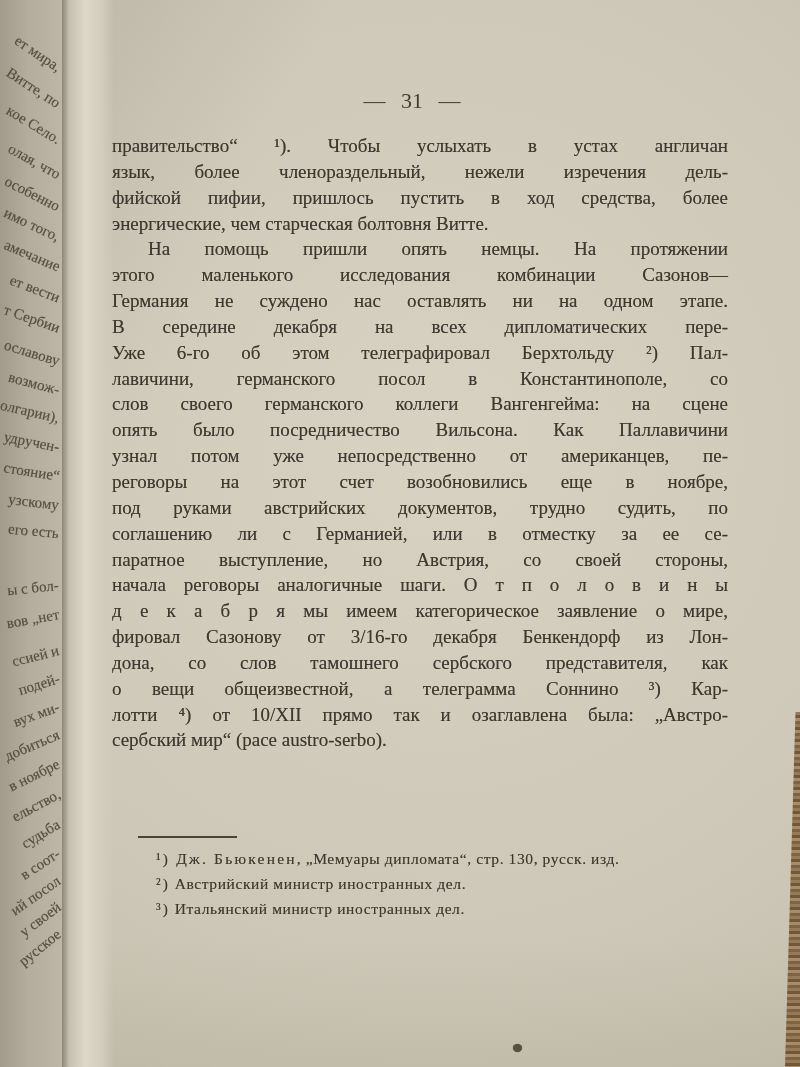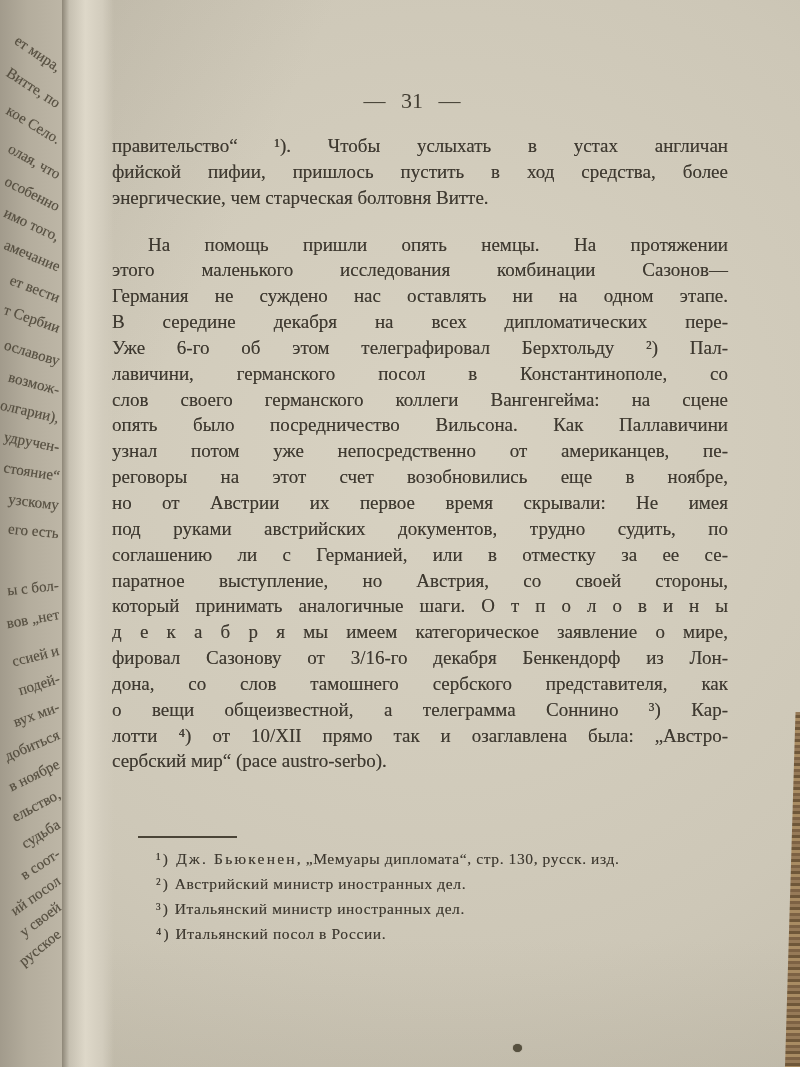--- a/index.html
+++ b/index.html
@@ -22,21 +22,21 @@
     position:absolute;top:88px;left:112px;width:600px;
     text-align:center;font-size:22px;color:#433e33;word-spacing:10px;
   }
   .body-text{
     position:absolute;left:112px;top:133px;width:616px;
     font-size:19px;line-height:25.85px;color:#3e3930;
     text-shadow:0 0 .5px rgba(62,57,48,.55);
   }
   .ln{text-align:justify;text-align-last:justify;}
   .ln.flushleft{text-align:right;text-align-last:left;}
-  .ln.ind{text-indent:36px;margin-top:21px;}
+  .ln.ind{text-indent:36px;}
 
   .fn-rule{
     position:absolute;left:138px;top:836px;width:99px;height:2px;
     background:#4a4437;
   }
   .footnotes{
     position:absolute;left:112px;top:846px;width:616px;
     font-size:15.5px;line-height:25px;color:#3e3930;letter-spacing:.6px;
     text-shadow:0 0 .5px rgba(62,57,48,.5);
   }
@@ -75,52 +75,51 @@
 </head>
 <body>
 
 <div class="photo">
 
   <div class="page">
     <div class="page-number">— 31 —</div>
 
     <div class="body-text">
       <div class="ln">правительство“ ¹). Чтобы услыхать в устах англичан</div>
+      <div class="ln">язык, более членораздельный, нежели изречения дель-</div>
       <div class="ln">фийской пифии, пришлось пустить в ход средства, более</div>
       <div class="ln flushleft">энергические, чем старческая болтовня Витте.</div>
       <div class="ln ind">На помощь пришли опять немцы. На протяжении</div>
       <div class="ln">этого маленького исследования комбинации Сазонов—</div>
       <div class="ln">Германия не суждено нас оставлять ни на одном этапе.</div>
       <div class="ln">В середине декабря на всех дипломатических пере-</div>
       <div class="ln">Уже 6-го об этом телеграфировал Берхтольду ²) Пал-</div>
       <div class="ln">лавичини, германского посол в Константинополе, со</div>
       <div class="ln">слов своего германского коллеги Вангенгейма: на сцене</div>
       <div class="ln">опять было посредничество Вильсона. Как Паллавичини</div>
       <div class="ln">узнал потом уже непосредственно от американцев, пе-</div>
       <div class="ln">реговоры на этот счет возобновились еще в ноябре,</div>
-      <div class="ln">но от Австрии их первое время скрывали: Не имея</div>
       <div class="ln">под руками австрийских документов, трудно судить, по</div>
       <div class="ln">соглашению ли с Германией, или в отместку за ее се-</div>
       <div class="ln">паратное выступление, но Австрия, со своей стороны,</div>
-      <div class="ln">который принимать аналогичные шаги. О т  п о л о в и н ы</div>
+      <div class="ln">начала реговоры аналогичные шаги. О т  п о л о в и н ы</div>
       <div class="ln">д е к а б р я  мы имеем категорическое заявление о мире,</div>
       <div class="ln">фировал Сазонову от 3/16-го декабря Бенкендорф из Лон-</div>
       <div class="ln">дона, со слов тамошнего сербского представителя, как</div>
       <div class="ln">о вещи общеизвестной, а телеграмма Соннино ³) Кар-</div>
       <div class="ln">лотти ⁴) от 10/XII прямо так и озаглавлена была: „Австро-</div>
       <div class="ln flushleft">сербский мир“ (pace austro-serbo).</div>
     </div>
 
     <div class="fn-rule"></div>
 
     <div class="footnotes">
       <div class="fn"><span class="lead">¹) Дж. Бьюкенен</span><span>, „Мемуары дипломата“, стр. 130, русск. изд.</span></div>
       <div class="fn"><span class="lead">²)</span><span> Австрийский министр иностранных дел.</span></div>
       <div class="fn"><span class="lead">³)</span><span> Итальянский министр иностранных дел.</span></div>
-      <div class="fn"><span class="lead">⁴)</span><span> Итальянский посол в России.</span></div>
     </div>
   </div>
 
   <div class="prev-page">
     <div class="frag" style="top:60px;transform:rotate(34deg);">ет мира,</div>
     <div class="frag" style="top:96px;transform:rotate(33deg);">Витте, по</div>
     <div class="frag" style="top:132px;transform:rotate(31deg);">кое Село.</div>
     <div class="frag" style="top:167px;transform:rotate(29deg);">олая, что</div>
     <div class="frag" style="top:199px;transform:rotate(27deg);">особенно</div>
     <div class="frag" style="top:229px;transform:rotate(25deg);">имо того,</div>

